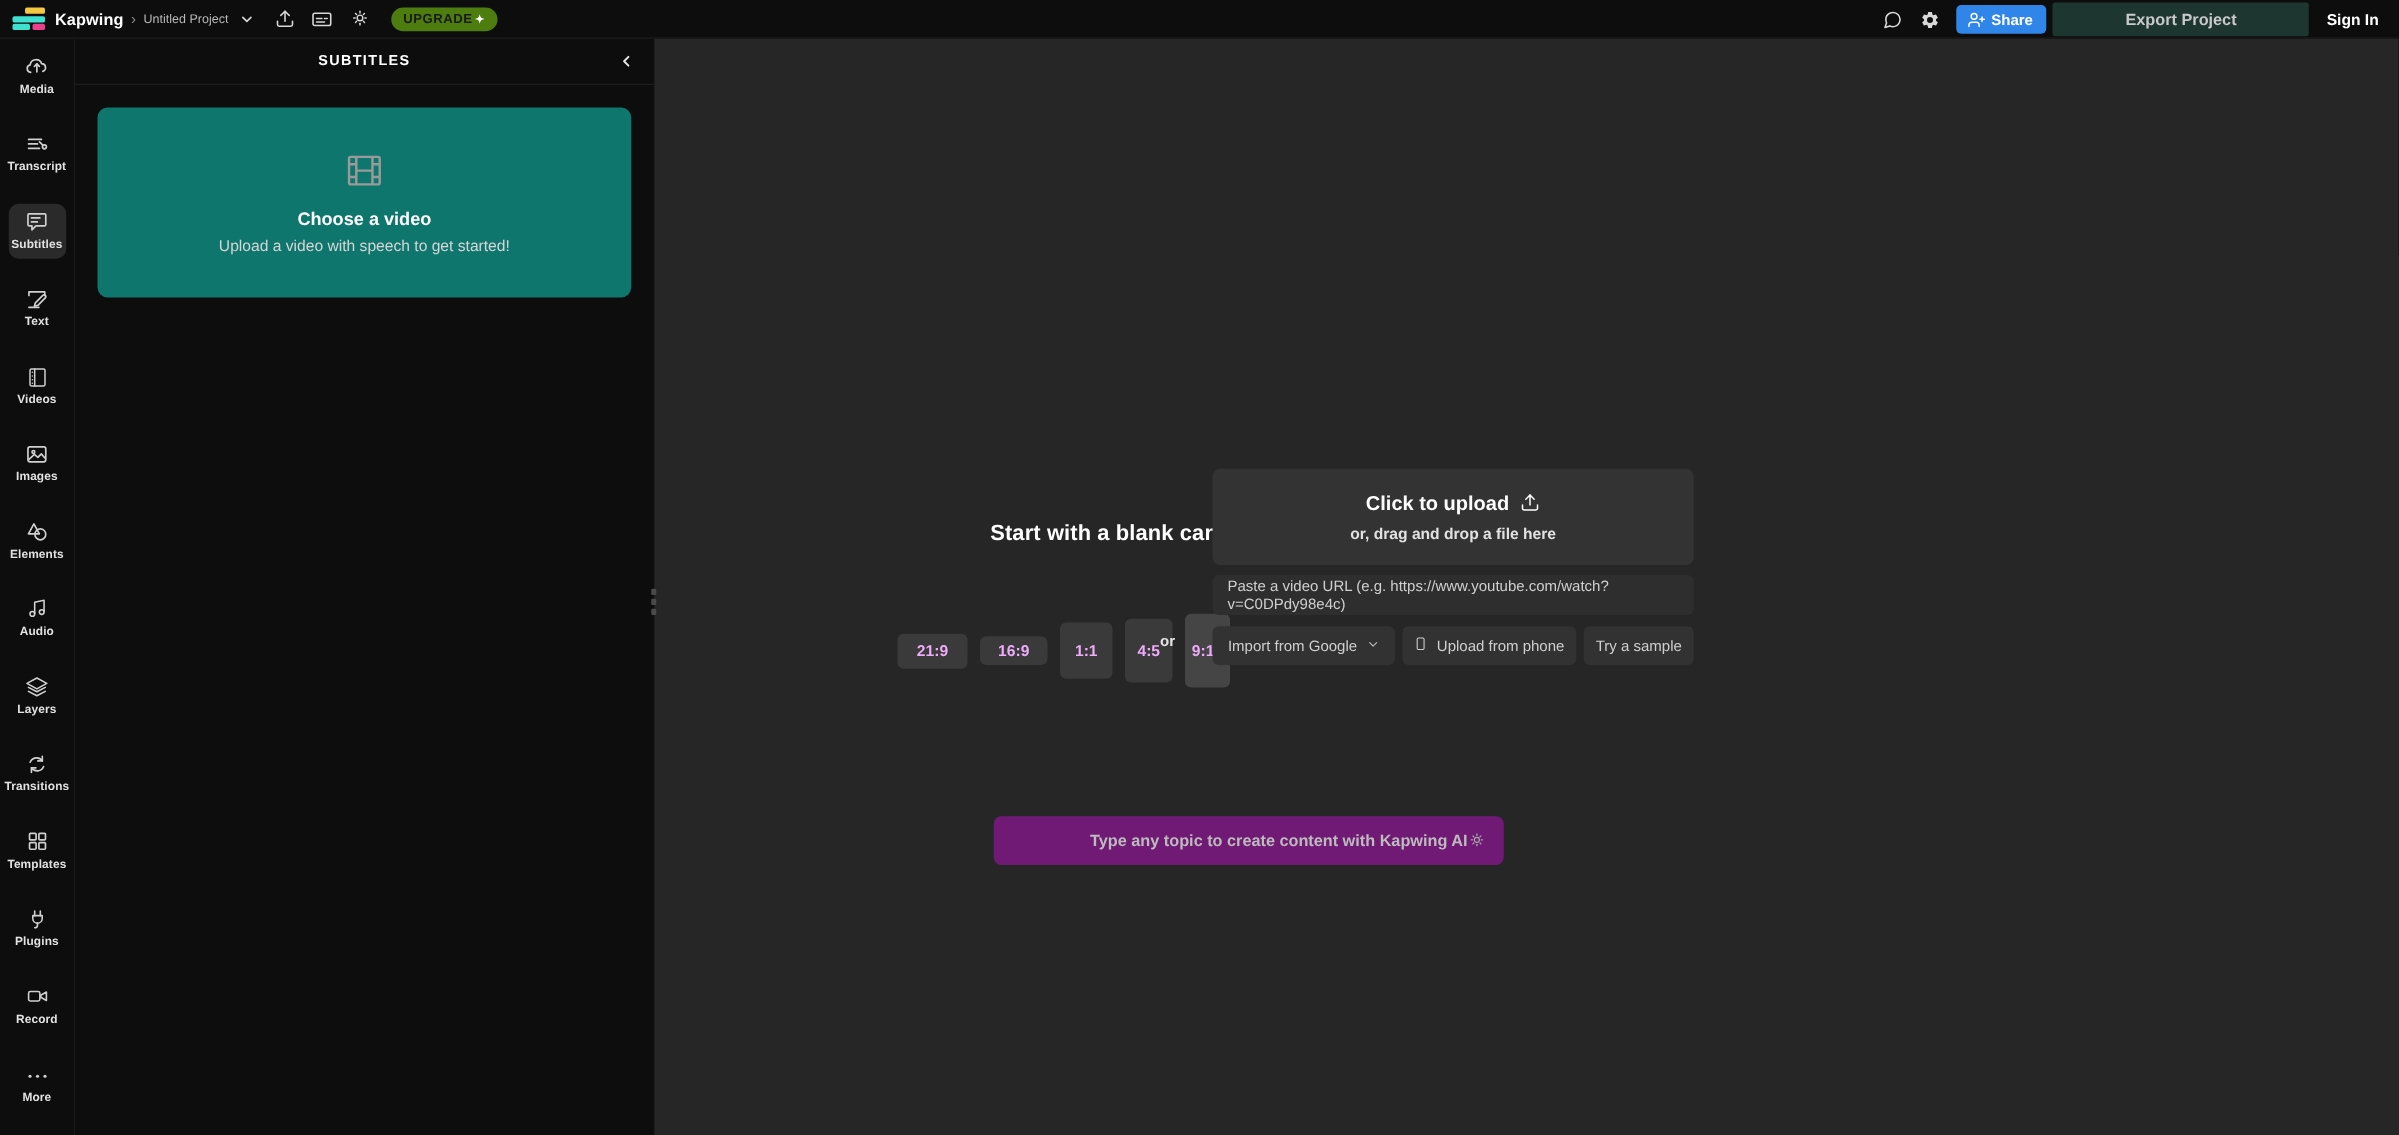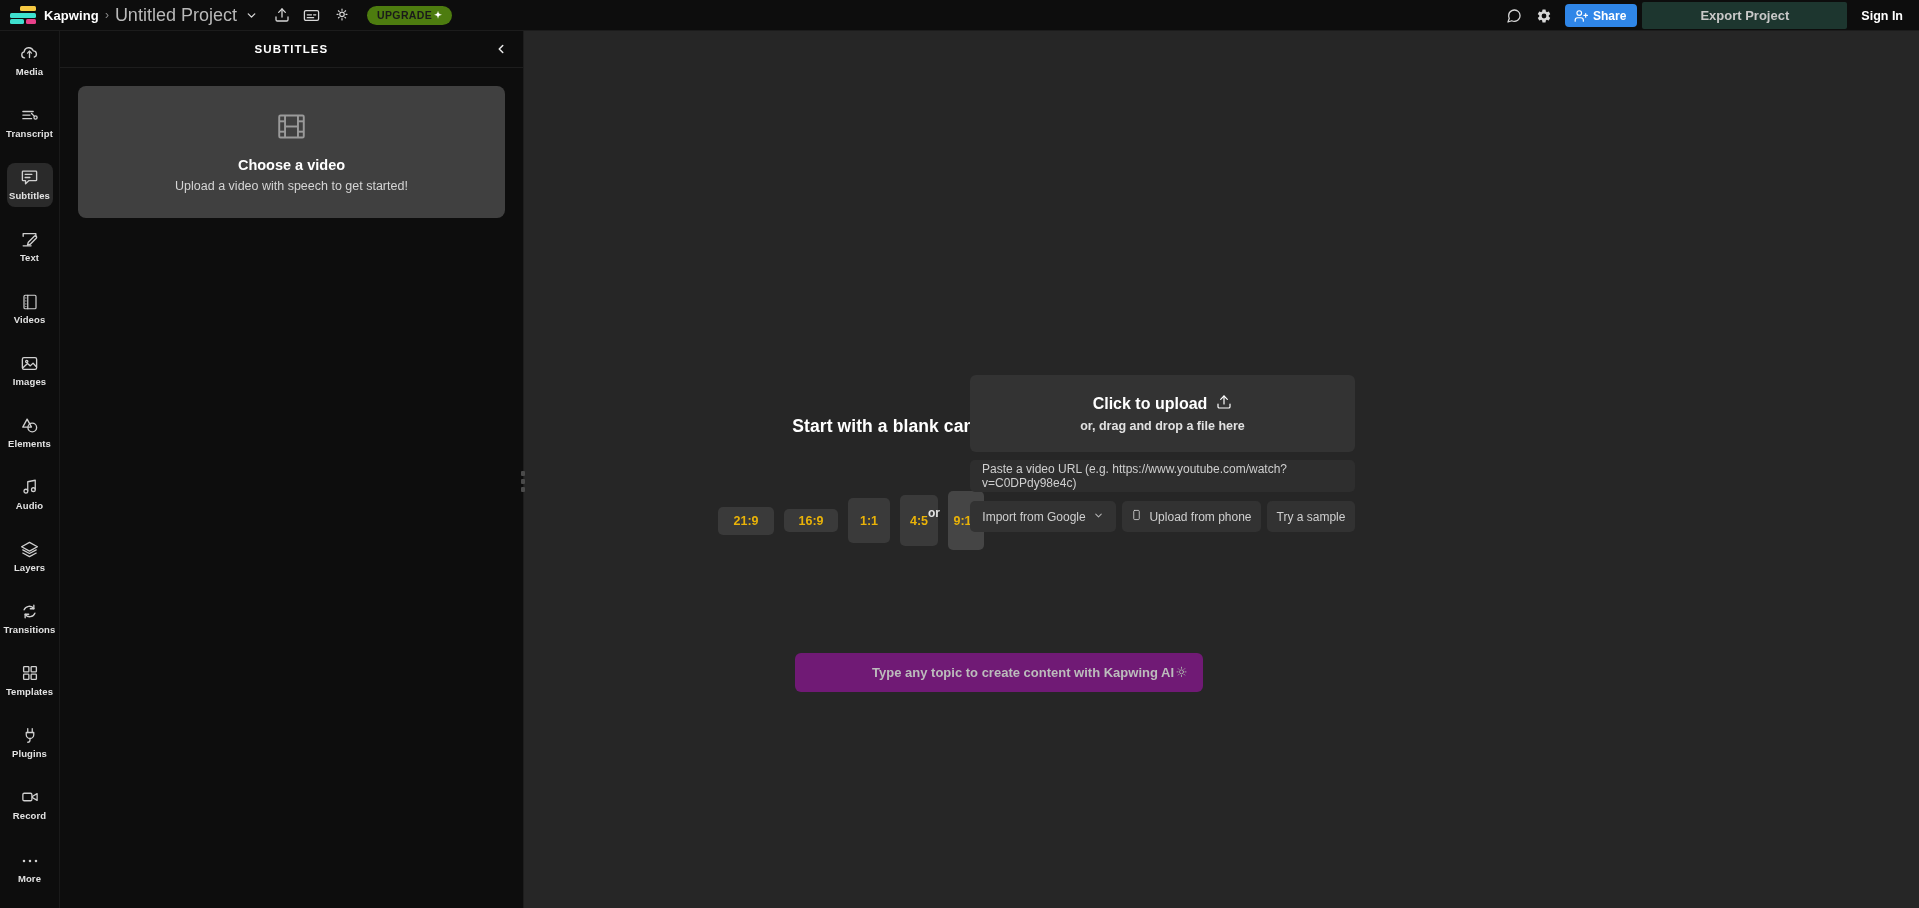--- a/index.html
+++ b/index.html
@@ -25,21 +25,21 @@
     width: 26px; height: 20px; position: relative; margin-right: 8px; flex: none;
   }
   .logo i { position: absolute; display:block; border-radius: 1.5px; }
   .lg1 { left: 10px; top: 1px;  width: 16px; height: 5px; background: #f5c842; }
   .lg2 { left: 0px;  top: 7.5px; width: 26px; height: 5px; background: #3ee0cf; }
   .lg3 { left: 0px;  top: 14px; width: 14px; height: 5px; background: #3ee0cf; }
   .lg4 { left: 16px; top: 14px; width: 10px; height: 5px; background: #e8408a; }
 
   .brand { font-size: 13px; font-weight: bold; color: #fff; letter-spacing: .1px; }
   .crumb-sep { color: #8a8a8a; font-size: 12px; margin: 0 6px; }
-  .proj-name { font-size: 18px; color: #b9b9b9; }
+  .proj-name { font-size: 10px; color: #b9b9b9; }
   .tb-icon {
     width: 30px; height: 31px; display:flex; align-items:center; justify-content:center;
     color: #d8d8d8; flex: none;
   }
   .tb-icon svg { display:block; }
   .upgrade {
     margin-left: 10px; height: 19px; padding: 0 10px 0 10px;
     background: #4d7c0f; color: #1a1a1a; font-size: 10.5px; font-weight: bold;
     border-radius: 10px; display: flex; align-items: center; letter-spacing: .4px;
     position: relative;
@@ -91,21 +91,21 @@
     display: flex; align-items: center; justify-content: center;
     border-bottom: 1px solid #1d1d1d;
   }
   .panel-title { font-size: 11.5px; font-weight: bold; letter-spacing: 1.1px; color: #fff; }
   .panel-collapse {
     position: absolute; right: 12px; top: 50%; transform: translateY(-50%);
     width: 20px; height: 20px; display: flex; align-items: center; justify-content: center;
     color: #e8e8e8;
   }
   .choose-card {
-    margin: 18px 18px 0 18px; height: 132px; background: #404040;
+    margin: 18px 18px 0 18px; height: 152px; background: #0f766e;
     border-radius: 8px; display: flex; flex-direction: column;
     align-items: center; justify-content: center; gap: 0;
   }
   .film-ic { margin-bottom: 11px; color: #9a9a9a; }
   .cc-title { font-size: 14.5px; font-weight: bold; color: #fff; margin-bottom: 6px; }
   .cc-sub { font-size: 12.5px; color: #d5d5d5; }
 
   
   .resize-handle {
     position: absolute; left: 519px; top: 31px; width: 8px; height: 877px; z-index: 16;
@@ -124,21 +124,21 @@
 
   .start-wrap { position: absolute; left: 204px; top: 385px; width: 340px; }
   .start-title {
     font-size: 17.5px; font-weight: bold; color: #fff; text-align: center; letter-spacing: .1px;
   }
   .ratios {
     position: absolute; left: 194px; top: 460px;
     display: flex; align-items: center; gap: 10px;
   }
   .ratio {
-    background: #3a3a3a; border-radius: 5px; color: #eab308;
+    background: #3a3a3a; border-radius: 5px; color: #f0abfc;
     font-size: 12.5px; font-weight: bold;
     display: flex; align-items: center; justify-content: center;
   }
   .r219 { width: 56px; height: 28px; }
   .r169 { width: 54px; height: 23px; }
   .r11  { width: 42px; height: 45px; }
   .r45  { width: 38px; height: 51px; }
   .r916 { width: 36px; height: 59px; background: #454545; }
 
   .or-text {

